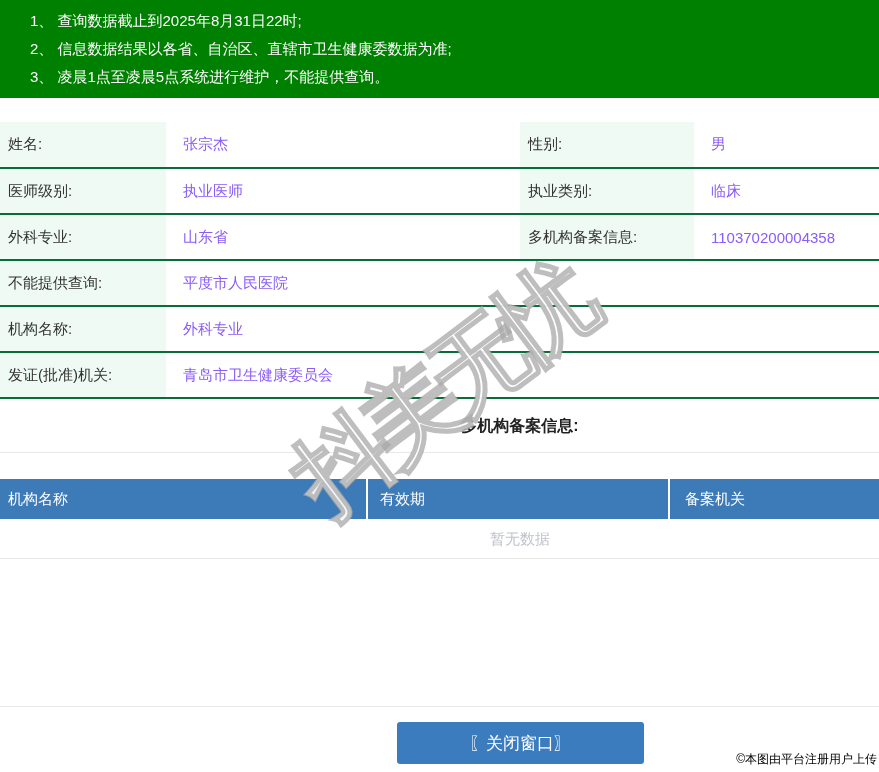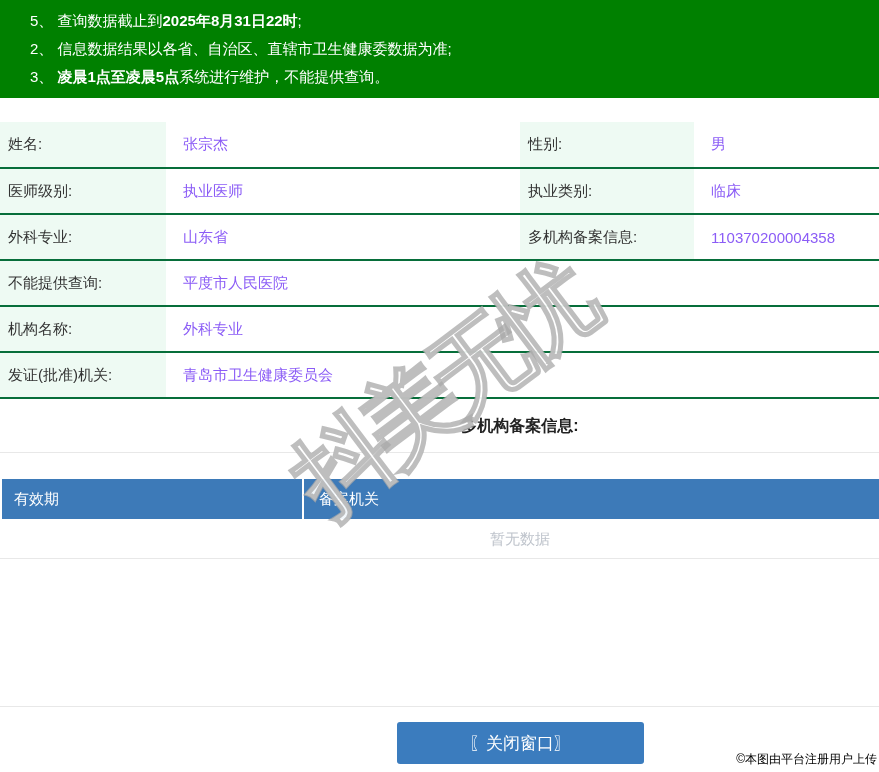--- a/index.html
+++ b/index.html
@@ -15,21 +15,21 @@
 
   
   .notice {
     background: #008000;
     color: #fff;
     height: 98px;
     padding: 10px 0 0 30px;
     font-size: 15px;
   }
   .notice p { margin: 0 0 7px 0; line-height: 21px; }
-  .notice b { font-weight: bold; }
+  .notice b { font-weight: normal; }
 
   
   .info-table {
     width: 1040px;
     border-collapse: collapse;
     table-layout: fixed;
     margin-top: 24px;
   }
   .info-table tr { border-bottom: 2px solid #076e3a; }
   .info-table td {
@@ -125,21 +125,21 @@
     text-shadow: -1px -1px 0 #fff, 1px -1px 0 #fff, -1px 1px 0 #fff, 1px 1px 0 #fff;
     white-space: nowrap;
   }
 </style>
 </head>
 <body>
 
 <div class="wrap">
 
   <div class="notice">
-    <p><span>5、 查询数据截止到</span><b>2025年8月31日22时</b><span>;</span></p>
+    <p><span>1、 查询数据截止到</span><b>2025年8月31日22时</b><span>;</span></p>
     <p><span>2、 信息数据结果以各省、自治区、直辖市卫生健康委数据为准;</span></p>
     <p><span>3、 </span><b>凌晨1点至凌晨5点</b><span>系统进行维护，不能提供查询。</span></p>
   </div>
 
   <table class="info-table">
     <colgroup>
       <col style="width:166px">
         <col style="width:354px">
         <col style="width:174px">
         <col style="width:346px">
@@ -175,20 +175,21 @@
       <td class="lbl">发证(批准)机关:</td>
       <td class="val" colspan="3">青岛市卫生健康委员会</td>
     </tr>
   </tbody>
     </table>
 
   <div class="section-title">多机构备案信息:</div>
   <div class="gap26"></div>
 
   <div class="rec-head">
+    <div class="th1">机构名称</div>
     <div class="vsep"></div>
     <div class="th2">有效期</div>
     <div class="vsep"></div>
     <div class="th3">备案机关</div>
   </div>
 
   <div class="empty-row">暂无数据</div>
   <div class="blank-space"></div>
 
   <div class="btn-area">

